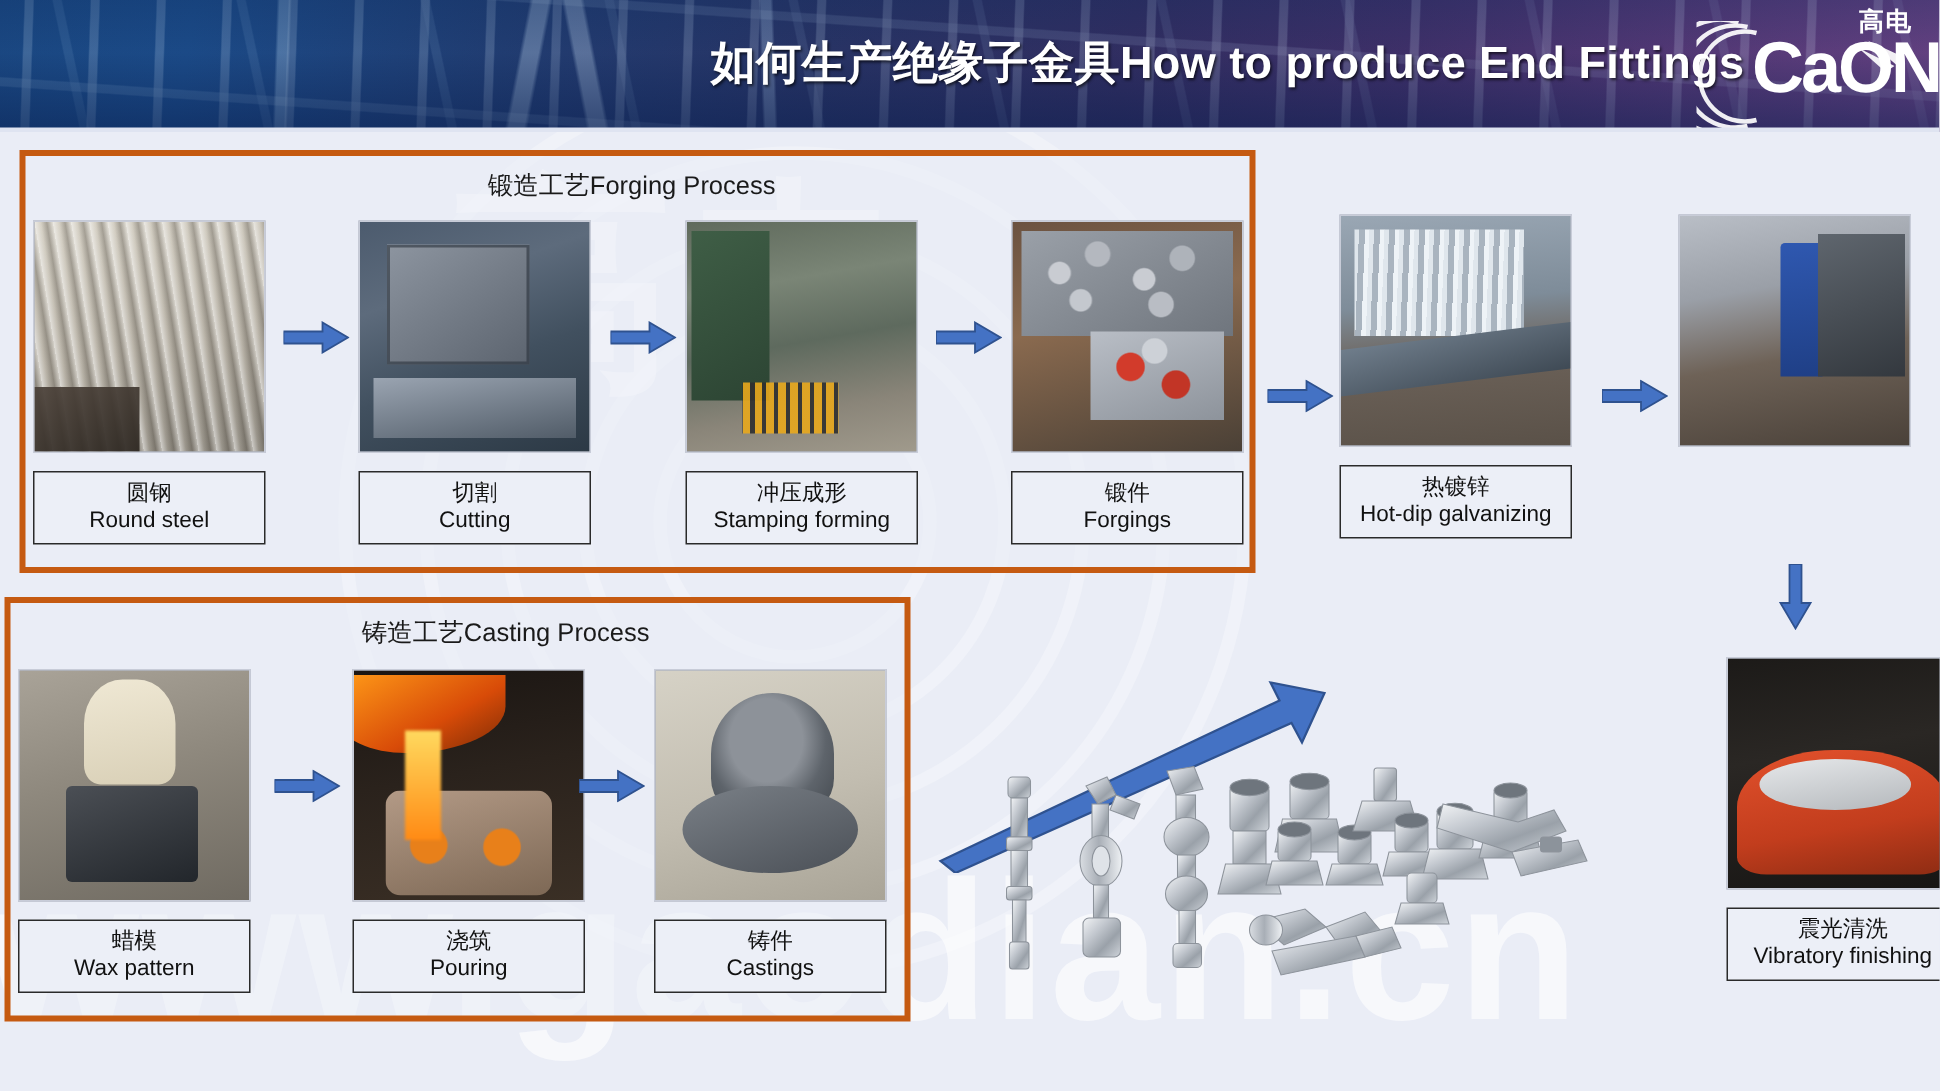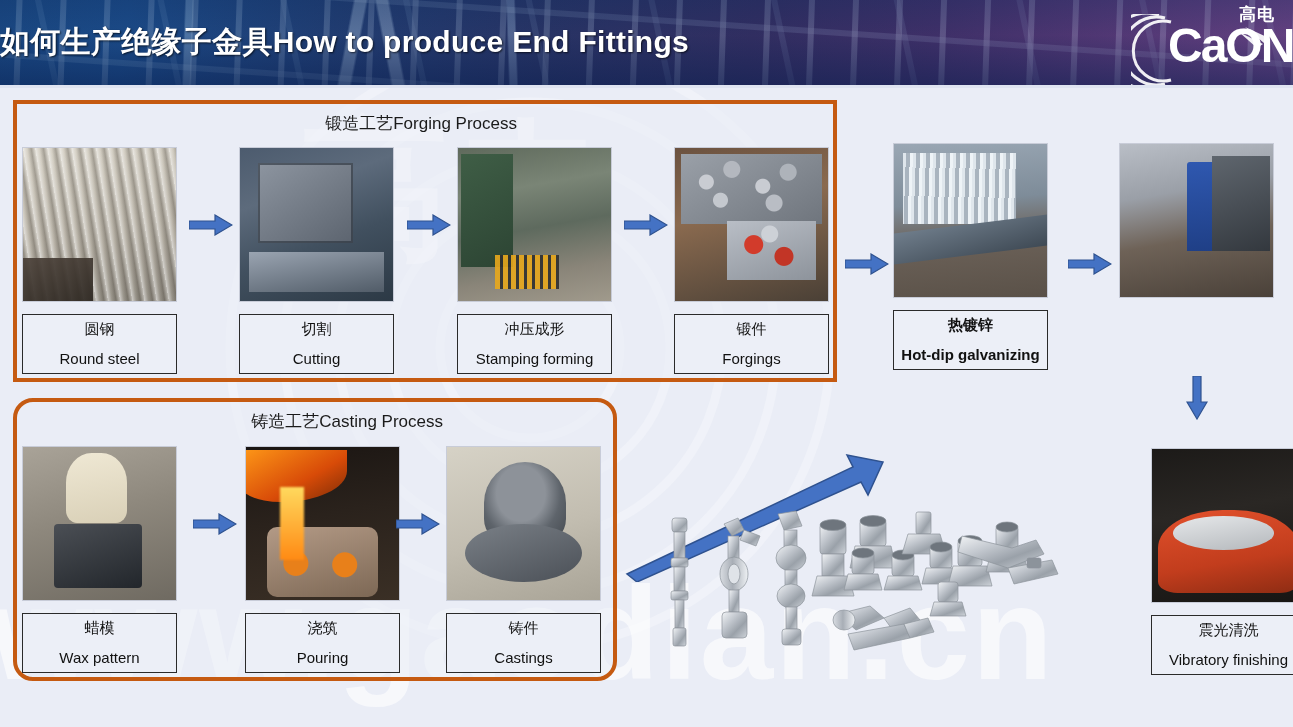--- a/index.html
+++ b/index.html
@@ -120,21 +120,21 @@
     inset: 0;
     background: linear-gradient(180deg,
         rgba(10,40,90,.30) 0%,
         rgba(10,35,85,.10) 40%,
         rgba(8,30,78,.55) 100%);
   }
   .header-title {
     position: absolute;
     left: 0; right: 0;
     top: 22px;
-    text-align: left;
+    text-align: right;
     padding-right: 130px;
     color: #ffffff;
     font-size: 30px;
     font-weight: bold;
     letter-spacing: .3px;
     text-shadow: 1px 1px 2px rgba(0,0,0,.65);
     white-space: nowrap;
     z-index: 3;
   }
   .header-bottomline {
@@ -182,21 +182,21 @@
     z-index: 2;
   }
 
   
   .group-box {
     position: absolute;
     border: 4px solid #c55a11;
     background: rgba(234,237,246,0.55);
   }
   #forging-group  { left: 13px;  top: 12px;  width: 824px; height: 282px; }
-  #casting-group  { left: 13px;  top: 310px; width: 604px; height: 283px; border-radius: 20px; }
+  #casting-group  { left: 3px;  top: 310px; width: 604px; height: 283px; }
 
   .group-title {
     position: absolute;
     top: 8px;
     font-size: 17px;
     color: #1a1a1a;
     white-space: nowrap;
     font-family: "Liberation Sans", "DejaVu Sans", sans-serif;
   }
   #forging-group .group-title { right: 316px; margin-left: 26px; }
@@ -219,21 +219,21 @@
     margin-top: 12px;
     width: 155px;
     min-height: 49px;
     border: 1px solid #2a2a2a;
     background: #eceff7;
     text-align: center;
     padding: 5px 2px 6px;
     line-height: 1.18;
   }
   .lbl-cn { display: block; font-size: 15px; color: #111; }
-  .lbl-en { display: block; font-size: 15px; color: #111; margin-top: 12px; }
+  .lbl-en { display: block; font-size: 15px; color: #111; }
 
   
   .arrow-h {
     position: absolute;
     width: 44px; height: 22px;
   }
   .arrow-v {
     position: absolute;
     width: 22px; height: 44px;
   }
@@ -578,37 +578,37 @@
     </div>
 
     <svg class="arrow-h" style="left:176px; top:111px;" viewBox="0 0 44 22">
       <polygon points="0,7 26,7 26,1 43,11 26,21 26,15 0,15" fill="#4472c4" stroke="#2f528f" stroke-width="1.2"></polygon>
     </svg>
     <svg class="arrow-h" style="left:379px; top:111px;" viewBox="0 0 44 22">
       <polygon points="0,7 26,7 26,1 43,11 26,21 26,15 0,15" fill="#4472c4" stroke="#2f528f" stroke-width="1.2"></polygon>
     </svg>
   </div>
 
-  <div class="step right-step" style="left:893px; top:55px;font-weight:bold;">
+  <div class="step right-step" style="left:893px; top:55px;">
     <div class="step-photo">
         <div class="ph ph-galv"></div>
       </div>
     <div class="step-label">
       <span class="lbl-cn">热镀锌</span>
       <span class="lbl-en">Hot-dip galvanizing</span>
     </div>
   </div>
 
   <div class="step right-step" style="left:1119px; top:55px;">
     <div class="step-photo">
         <div class="ph ph-machining"></div>
       </div>
   </div>
 
-  <div class="step right-step" style="left:1115px; top:360px;padding-left:36px;">
+  <div class="step right-step" style="left:1115px; top:350px;padding-left:36px;">
     <div class="step-photo">
         <div class="ph ph-vibratory"></div>
       </div>
     <div class="step-label">
       <span class="lbl-cn">震光清洗</span>
       <span class="lbl-en">Vibratory finishing</span>
     </div>
   </div>
 
   <svg class="arrow-h" style="left:845px; top:165px;" viewBox="0 0 44 22">

